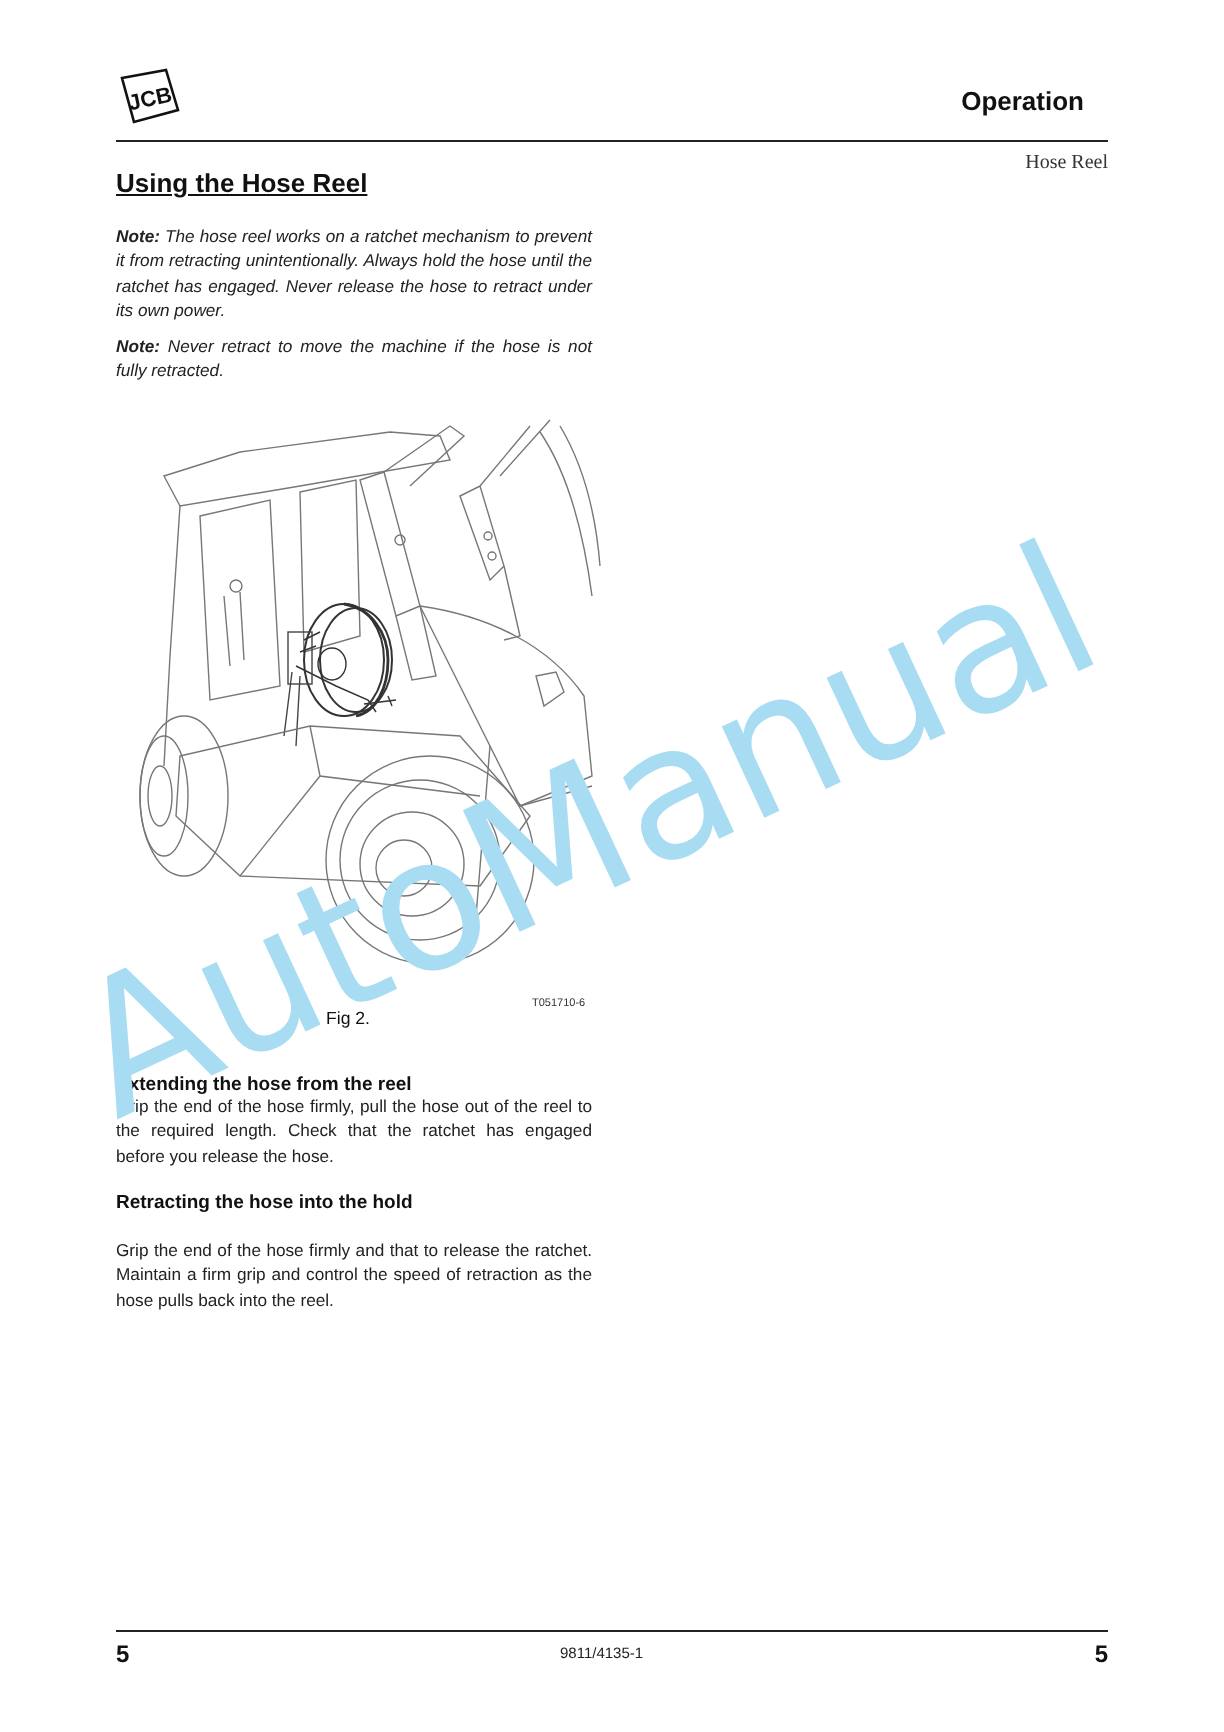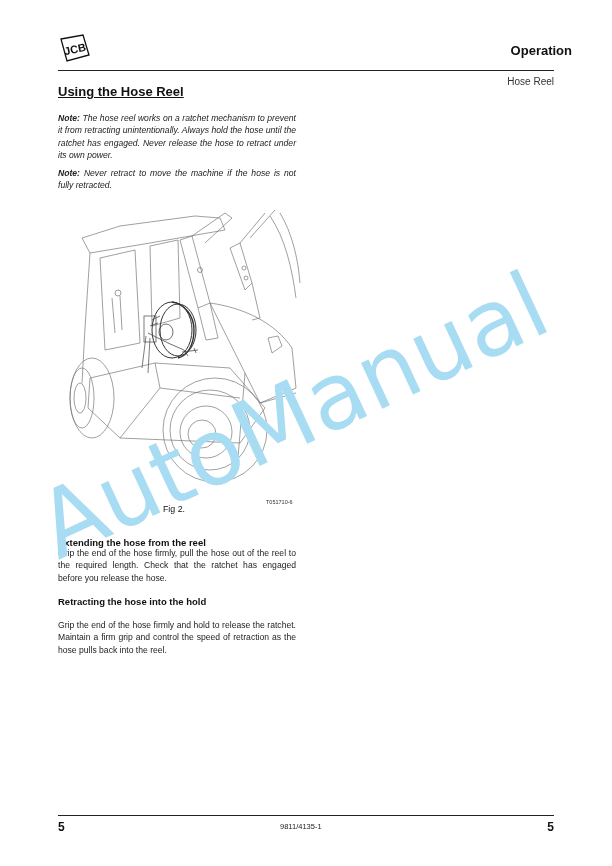--- a/index.html
+++ b/index.html
@@ -1,22 +1,22 @@
 <!DOCTYPE html>
 <html><head>
   <meta charset="utf-8">
   <style>
     html, body { margin: 0; padding: 0; background: #ffffff; }
     body { width: 612px; height: 866px; position: relative; overflow: hidden;
            font-family: "Liberation Sans", sans-serif; color: #1a1a1a; }
     .abs { position: absolute; }
     .logo { left: 58px; top: 33px; width: 34px; height: 32px; }
-    .hdr-title { right: 40px; top: 43px; font-size: 13px; font-weight: bold; color: #111; }
+    .hdr-title { right: 70px; top: 43px; font-size: 13px; font-weight: bold; color: #111; }
     .hdr-rule { left: 58px; width: 496px; top: 70px; height: 1px; background: #222; }
-    .hdr-sub { right: 58px; top: 76px; font-size: 10px; color: #333; }
+    .hdr-sub { right: 58px; top: 76px; font-size: 10px; color: #333; font-family: Liberation Serif, serif; }
     .section-title { left: 58px; top: 84px; font-size: 13px; font-weight: bold; color: #111; text-decoration: underline; }
     .para { left: 58px; width: 238px; font-size: 8.6px; line-height: 12.3px; text-align: justify; color: #222; }
     .para.italic { font-style: italic; }
     .para b { font-weight: bold; }
     .figure { left: 60px; top: 208px; width: 242px; height: 296px; }
     .fig-code { left: 266px; top: 499px; font-size: 5.5px; color: #333; }
     .fig-caption { left: 163px; top: 504px; font-size: 8.8px; font-weight: normal; color: #111; }
     .sub-title { left: 58px; font-size: 9.5px; font-weight: bold; color: #111; }
     .ftr-rule { left: 58px; width: 496px; top: 815px; height: 1px; background: #222; }
     .ftr-page { top: 820px; font-size: 12px; font-weight: bold; color: #111; }
@@ -90,21 +90,21 @@
   <circle cx="150" cy="222" r="40"></circle>
   <circle cx="146" cy="224" r="26"></circle>
   <circle cx="142" cy="226" r="14"></circle>
 </svg>
 <div class="abs fig-code">T051710-6</div>
 <div class="abs fig-caption">Fig 2.</div>
 
 <div class="abs sub-title" style="top:522px;margin-top:15px;">Extending the hose from the reel</div>
 <div class="abs para" style="top:547px;">Grip the end of the hose firmly, pull the hose out of the reel to the required length. Check that the ratchet has engaged before you release the hose.</div>
 <div class="abs sub-title" style="top:596px;">Retracting the hose into the hold</div>
-<div class="abs para" style="top:619px;">Grip the end of the hose firmly and hold to release the ratchet. Maintain a firm grip and control the speed of retraction as the hose pulls back into the reel.</div>
+<div class="abs para" style="top:619px;">Grip the end of the hose firmly and that to release the ratchet. Maintain a firm grip and control the speed of retraction as the hose pulls back into the reel.</div>
 
 <svg class="abs watermark" viewBox="0 0 612 866">
   <text x="0" y="0" transform="translate(58 560) rotate(-25)" font-family="DejaVu Sans, sans-serif" font-size="92" fill="#a8dcf2">AutoManual</text>
 </svg>
 
 <div class="abs ftr-rule"></div>
 <div class="abs ftr-page" style="left:58px;">5</div>
 <div class="abs ftr-code">9811/4135-1</div>
 <div class="abs ftr-page" style="right:58px;">5</div>
 

